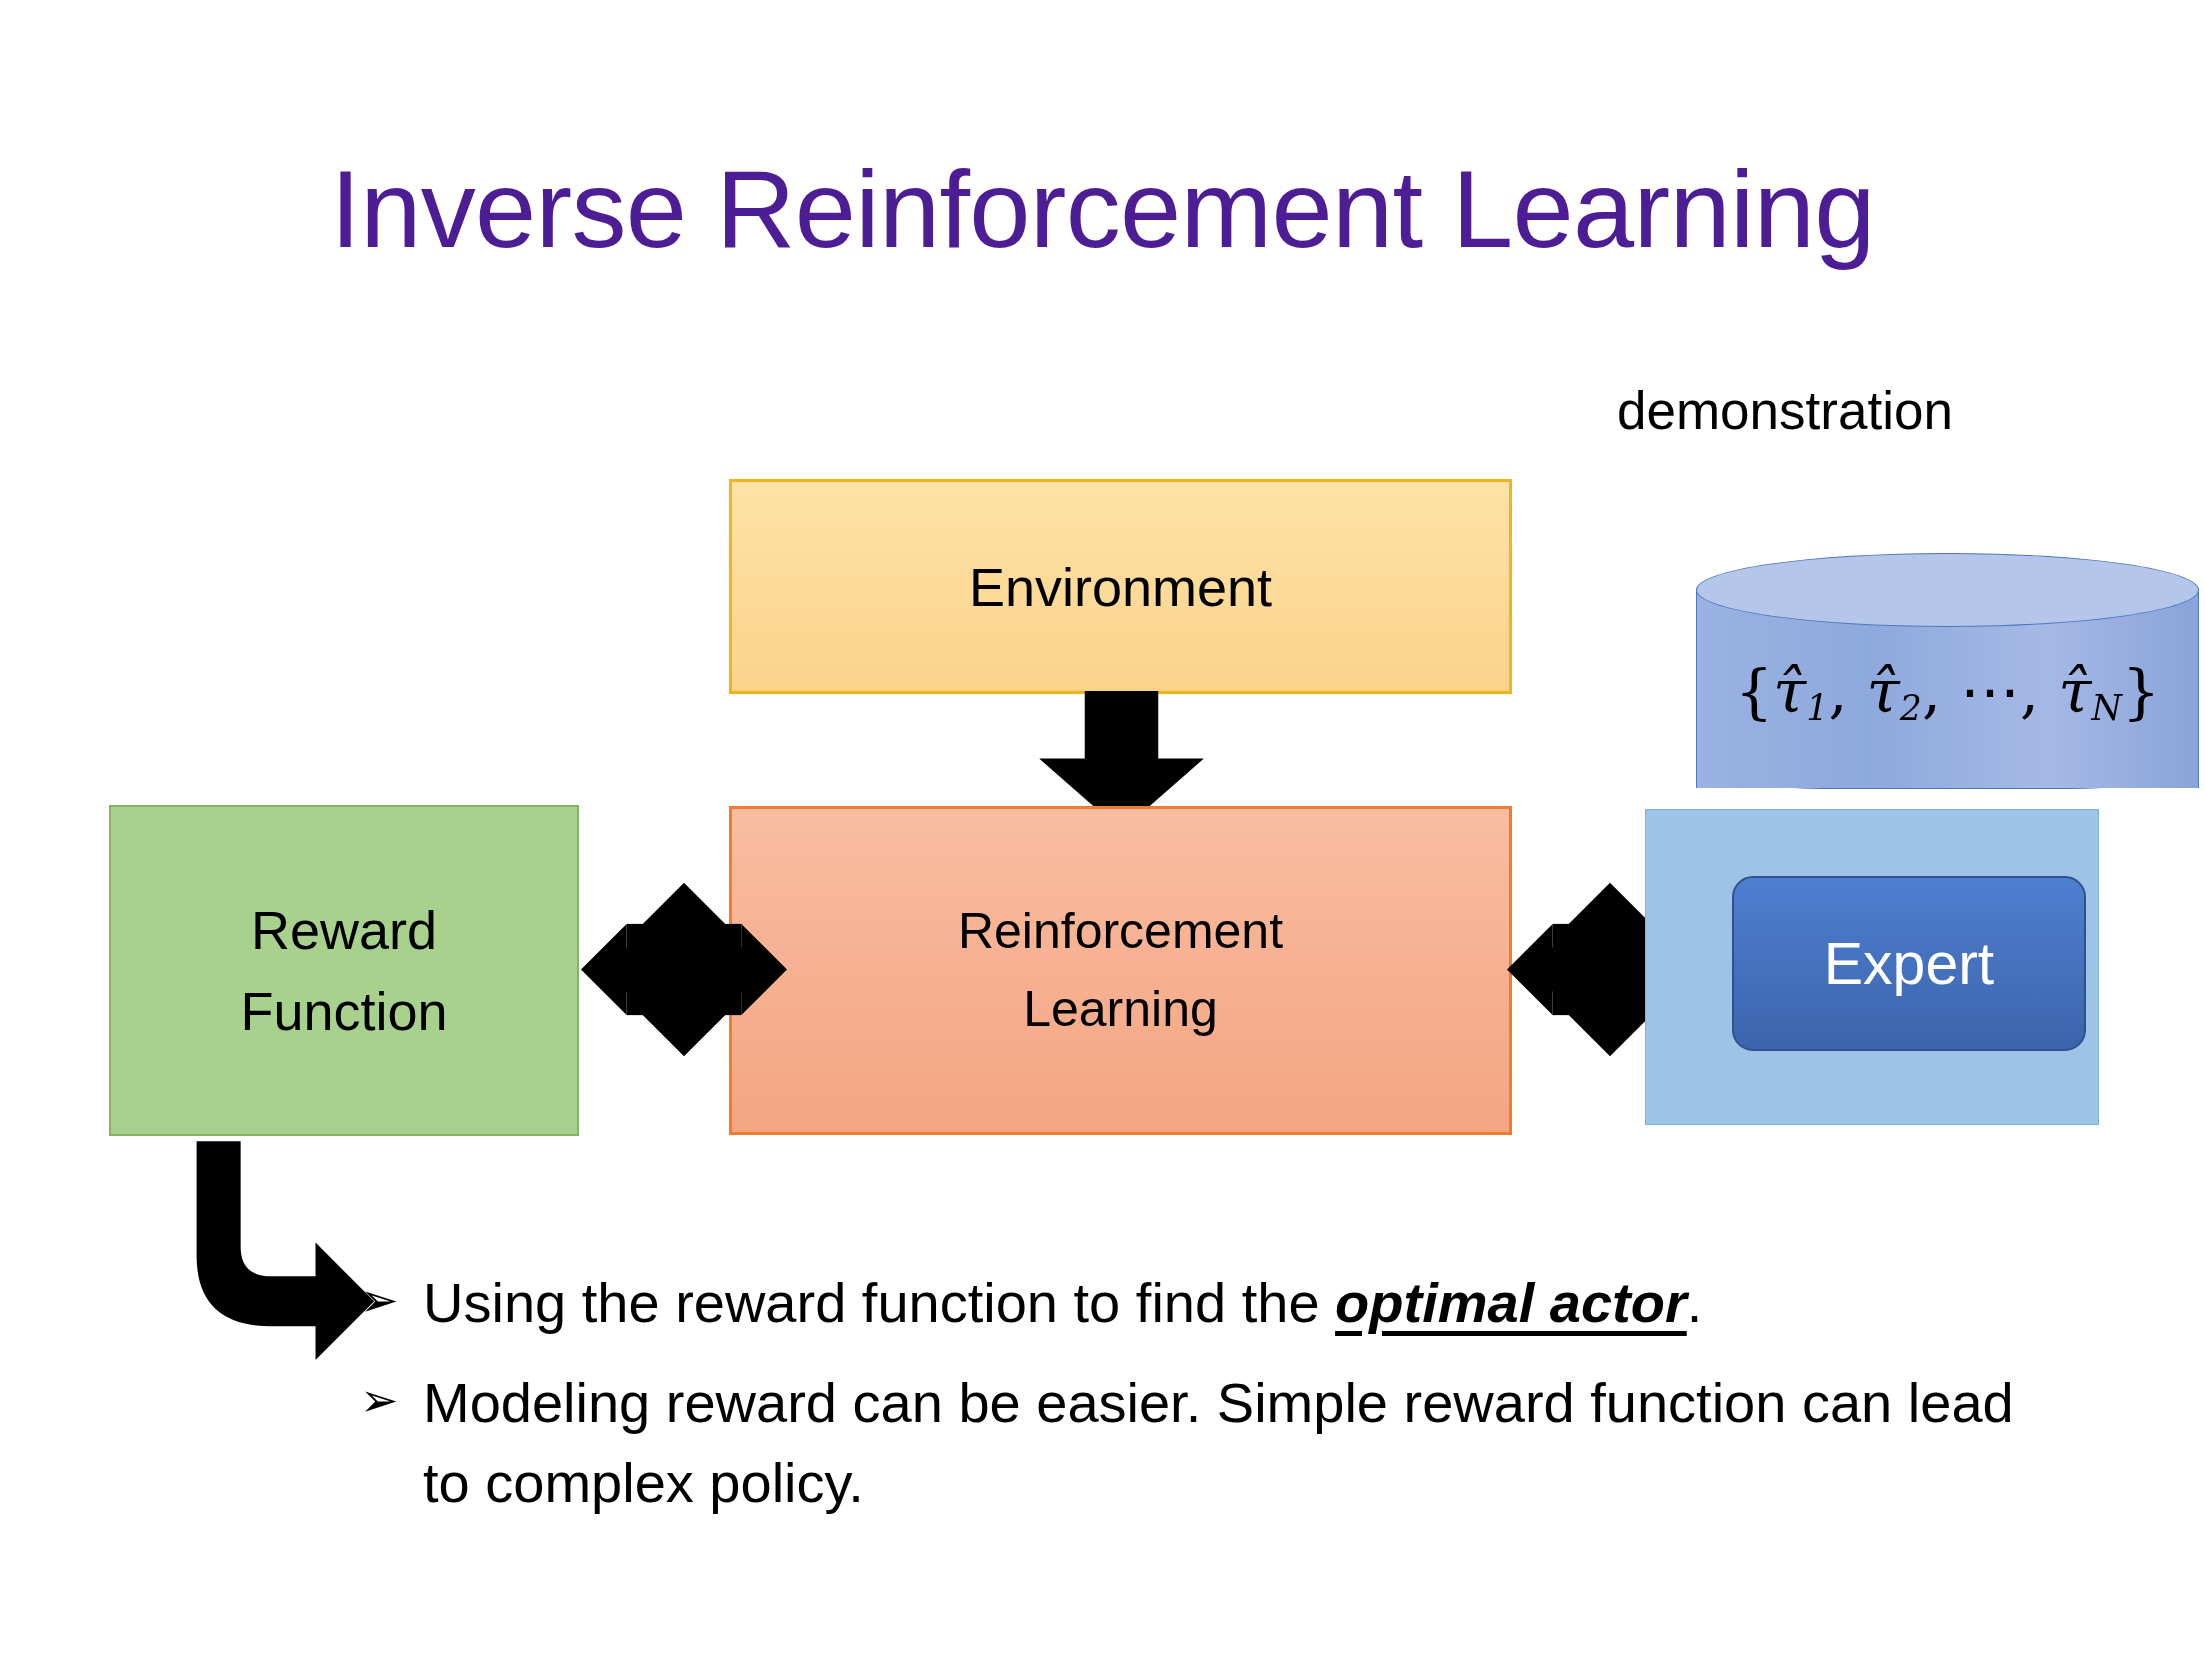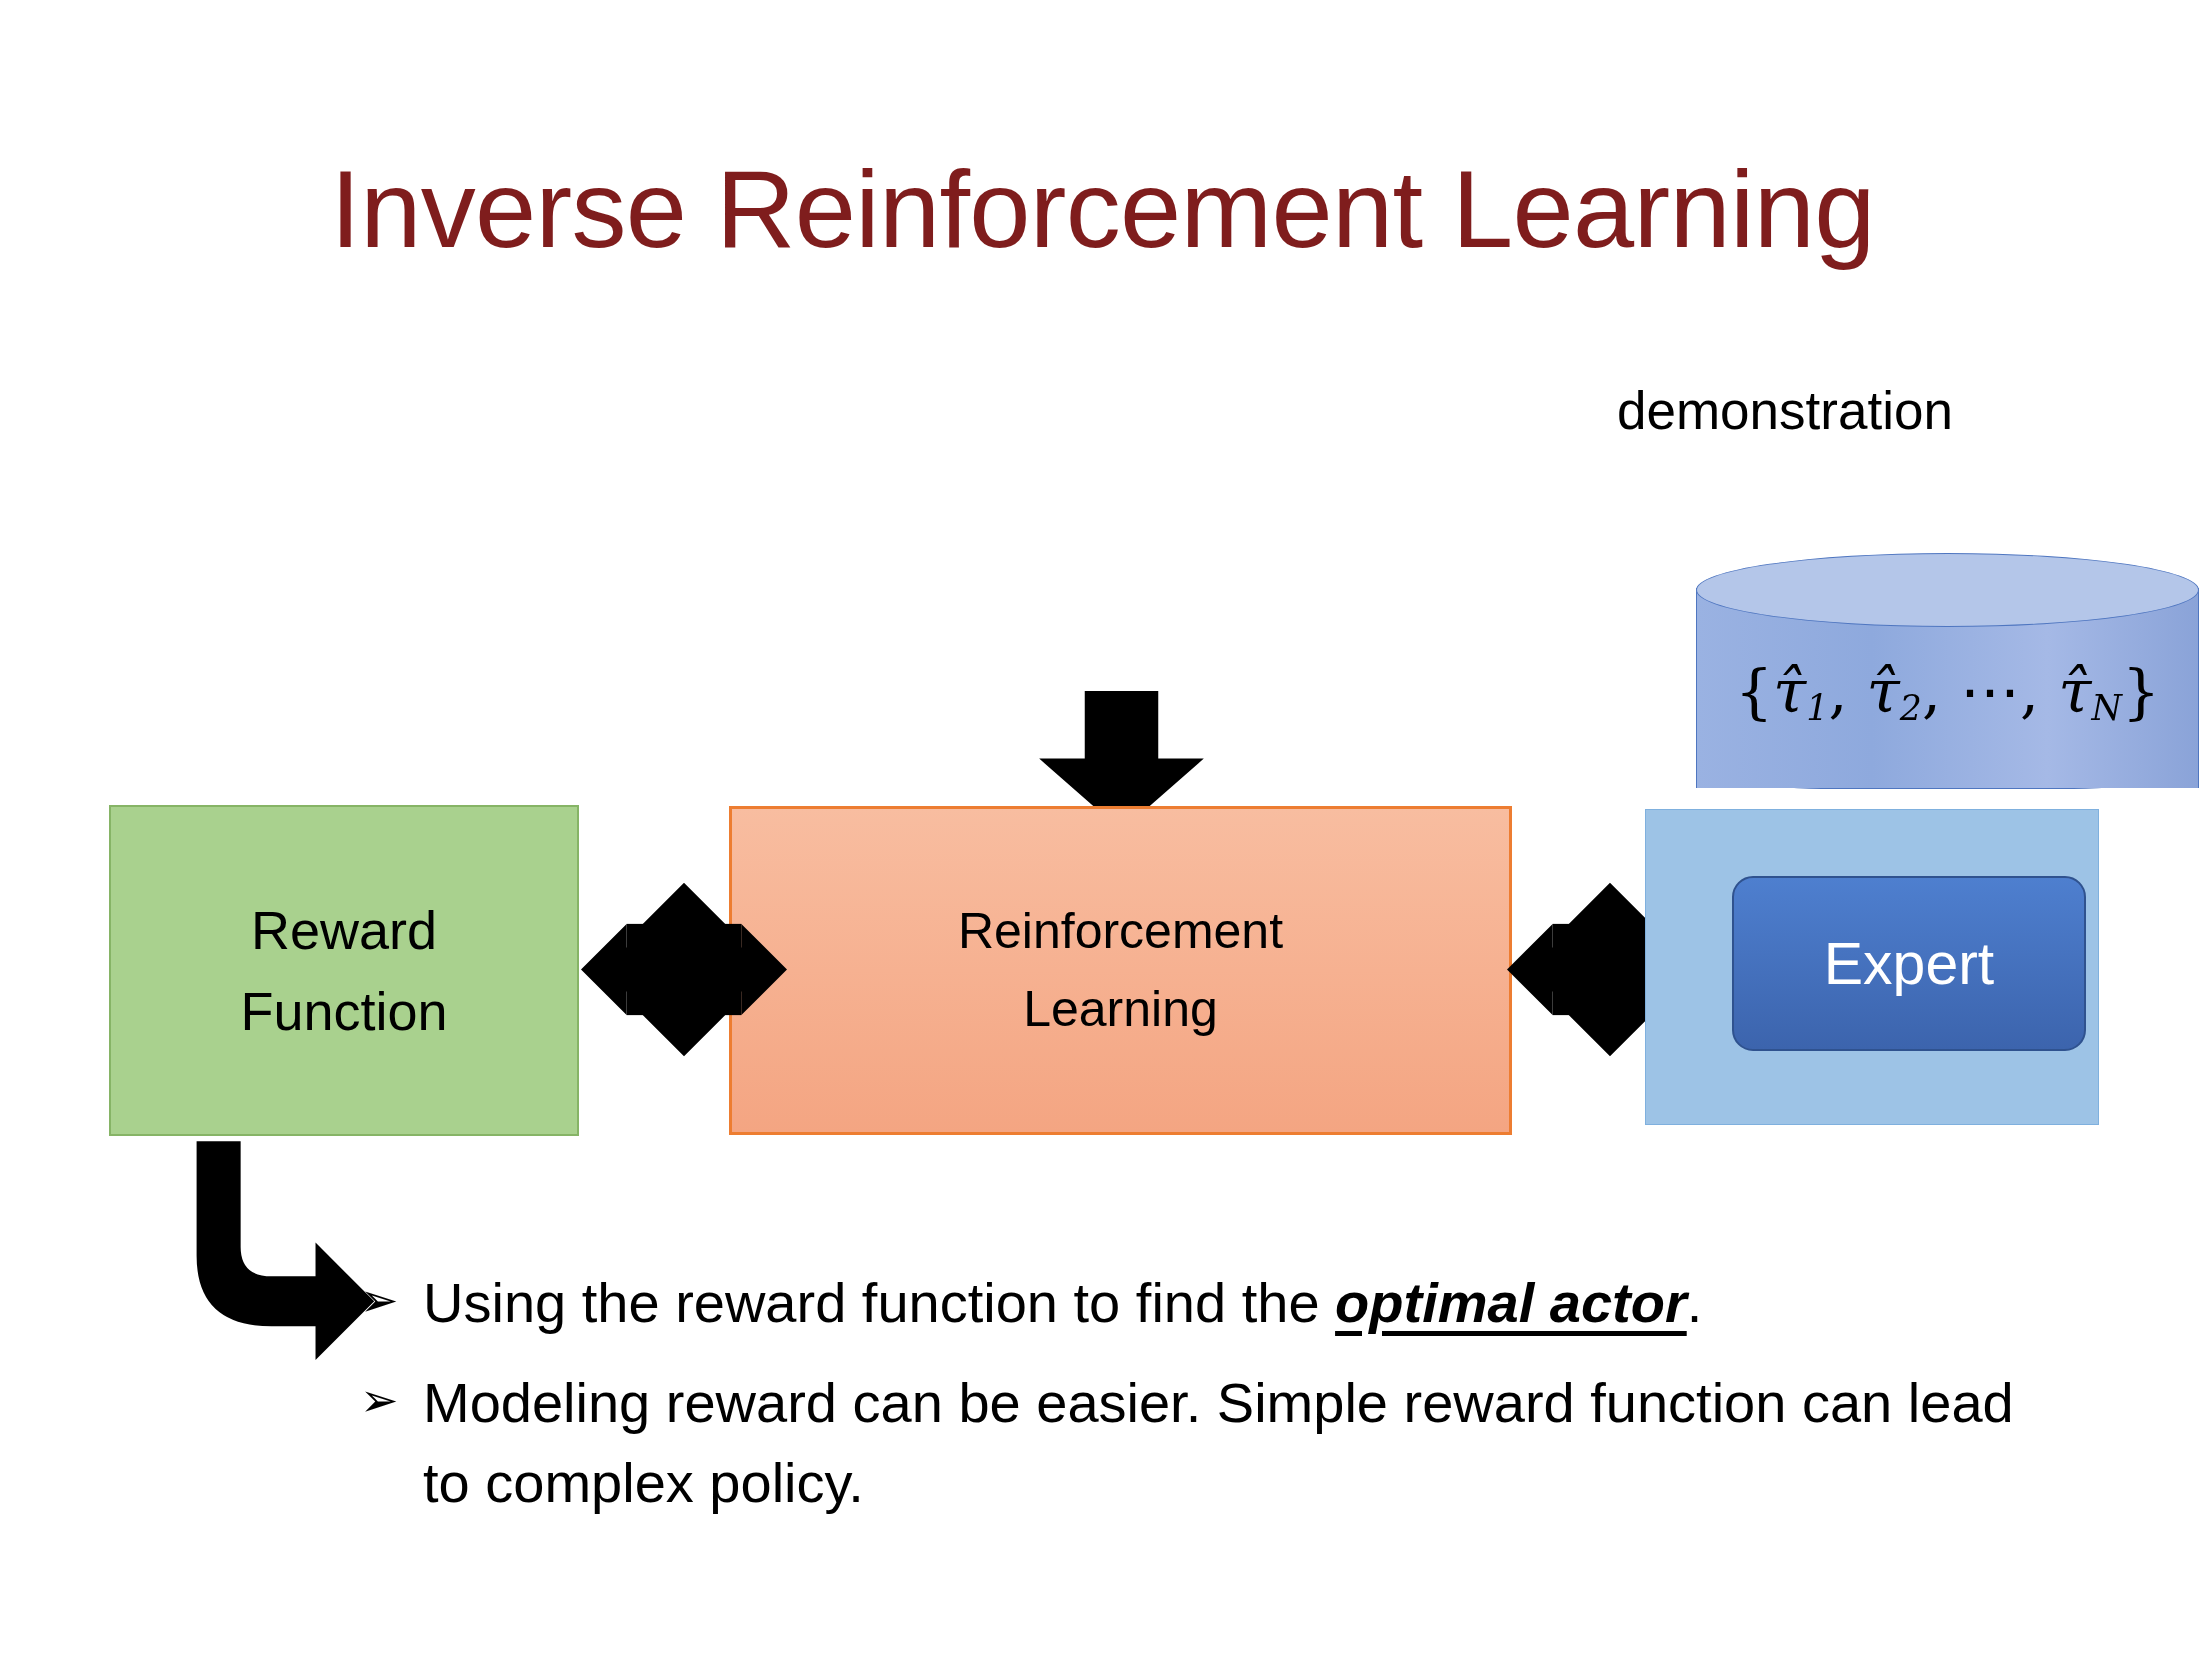--- a/index.html
+++ b/index.html
@@ -21,21 +21,21 @@
   #title {
     position: absolute;
     left: 0;
     top: 151px;
     width: 2205px;
     text-align: center;
     font-size: 110px;
     line-height: 1.05;
     font-weight: 400;
     letter-spacing: -0.7px;
-    color: #7f1d1d;
+    color: #4c1d95;
     white-space: nowrap;
   }
 
   
   .box {
     position: absolute;
     box-sizing: border-box;
     display: flex;
     align-items: center;
     justify-content: center;
@@ -210,20 +210,23 @@
     text-underline-offset: 0.16em;
   }
 </style>
 </head>
 <body>
 
 <div id="slide">
 
   <div id="title">Inverse Reinforcement Learning</div>
 
+  <div class="box" id="env-box">
+    <span>Environment</span>
+  </div>
 
   <svg class="arrow-svg" id="arrow-env-rl" width="221" height="147" style="left:1011px; top:691px;" viewBox="0 0 300 200">
     <polygon points="100,0 200,0 200,92 262,92 150,190 38,92 100,92" fill="#000000"></polygon>
   </svg>
 
   <div class="box" id="rl-box">
     <span class="inner">
       <span>Reinforcement</span><br>
       <span>Learning</span>
     </span>

